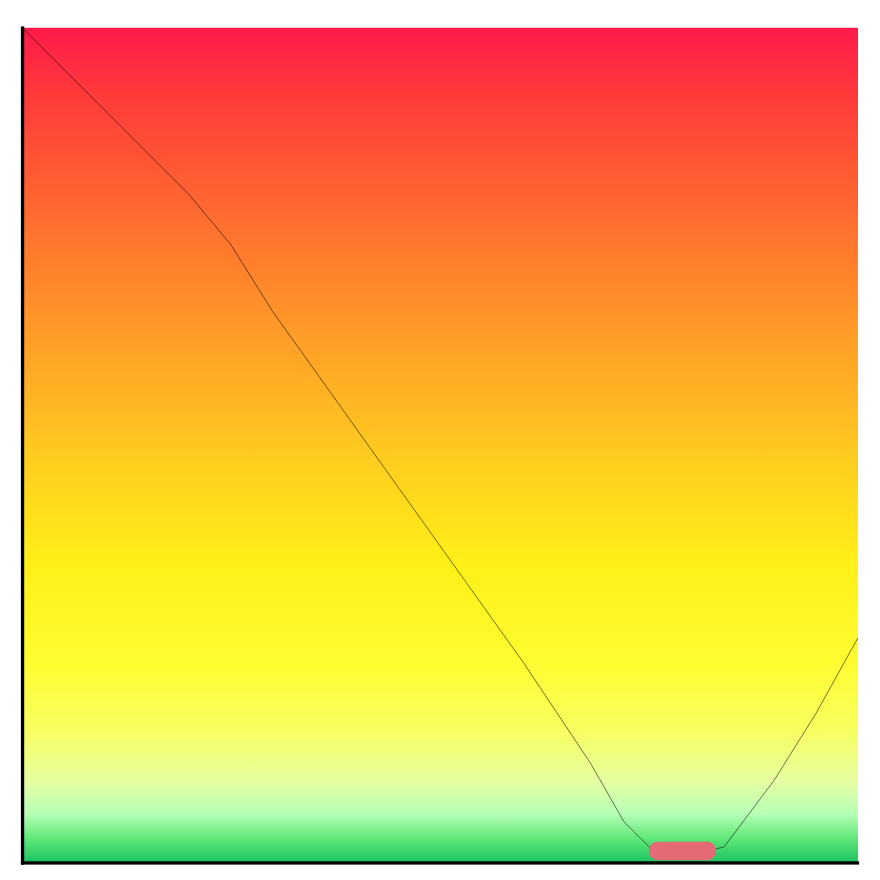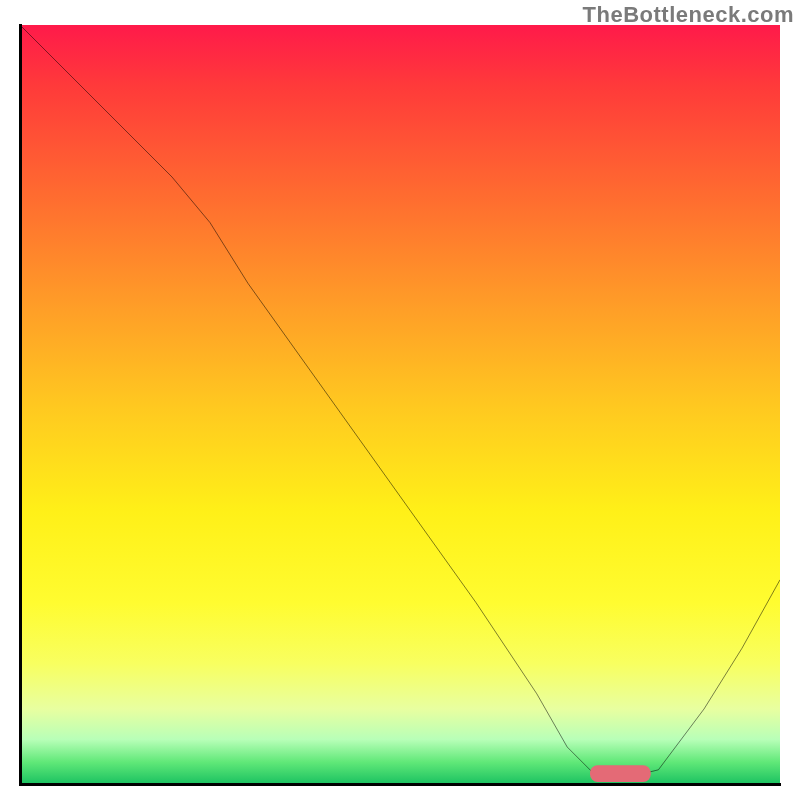--- a/index.html
+++ b/index.html
@@ -77,21 +77,20 @@
   .marker {
     fill: #e46a76;
     stroke: none;
   }
 </style>
 </head>
 <body>
 
 <div class="chart-container">
 
-  <div class="watermark">TheBottleneck.com</div>
 
   <div class="plot-area">
     <div class="gradient-bg"></div>
 
     <svg class="curve" viewBox="0 0 100 100" preserveAspectRatio="none">
 
       <path d="M0.00 0.00 L10.00 10.00 L20.00 20.00 L25.00 26.00 L30.00 34.00 L40.00 48.00 L50.00 62.00 L60.00 76.00 L68.00 88.00 L72.00 95.00 L76.00 99.00 L80.00 99.00 L84.00 98.00 L90.00 90.00 L95.00 82.00 L100.00 73.00" fill="none" stroke="#000000" stroke-width="0.5" vector-effect="non-scaling-stroke" id="curve-path"></path>
       <rect class="marker" id="marker-rect" rx="1" ry="1" x="75.00" y="97.40" width="8.00" height="2.20" fill="#e46a76"></rect>
     </svg>
   </div>

